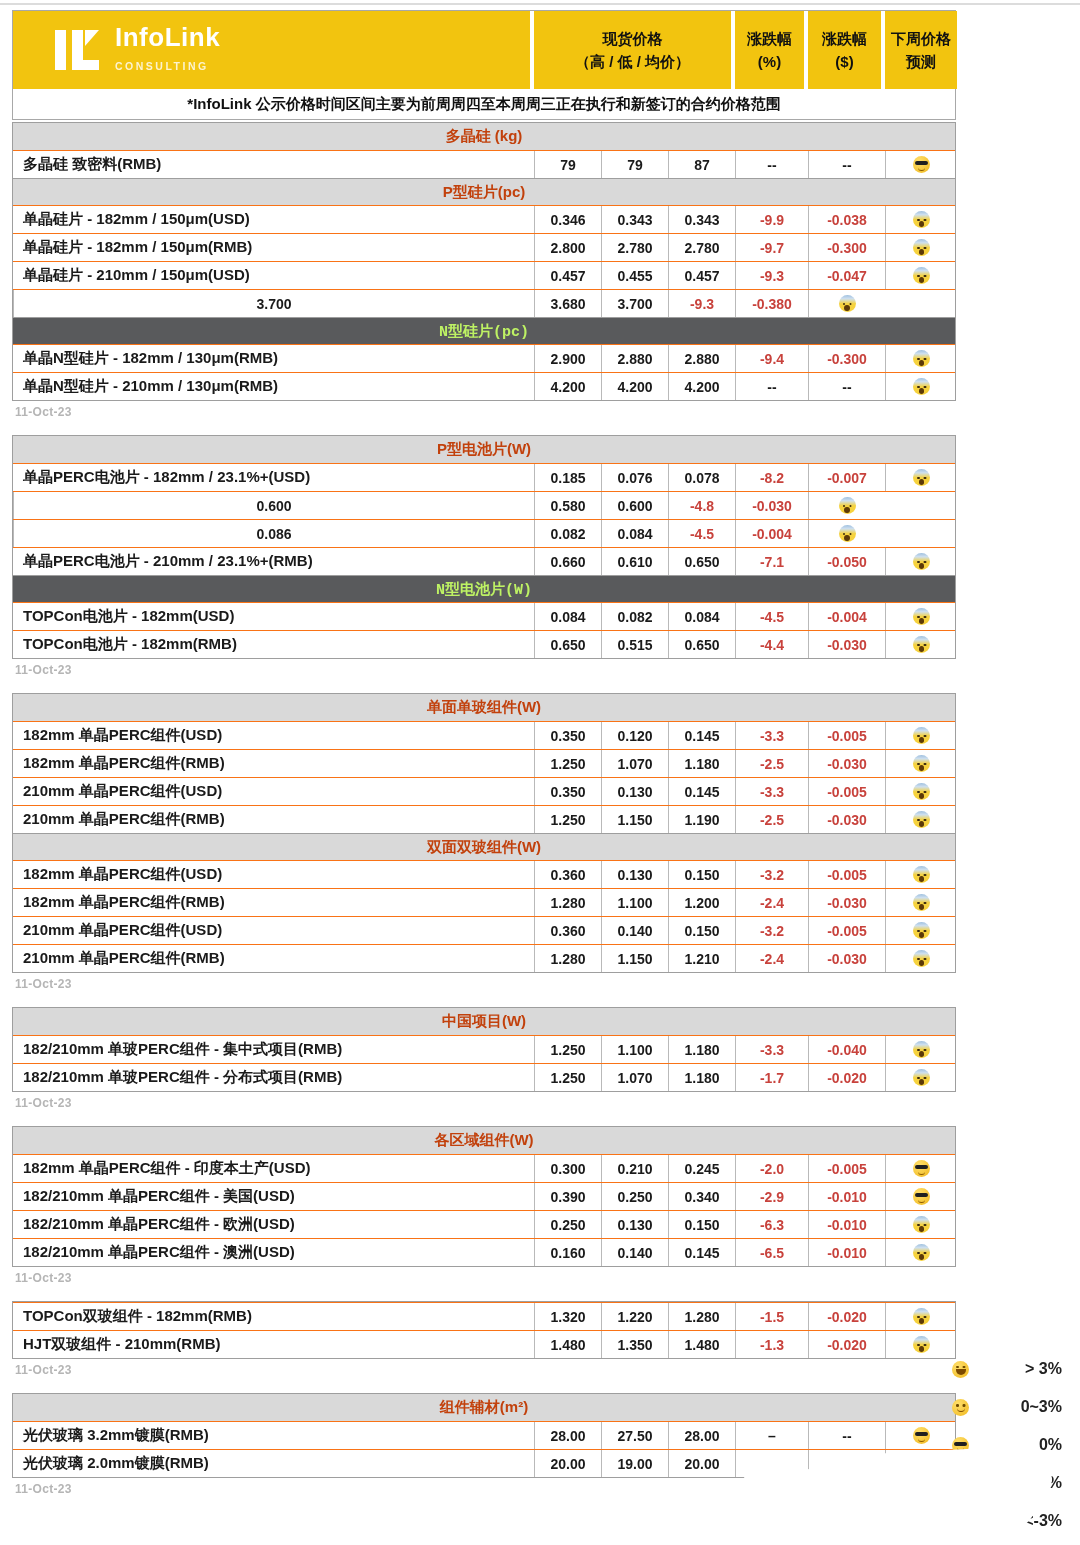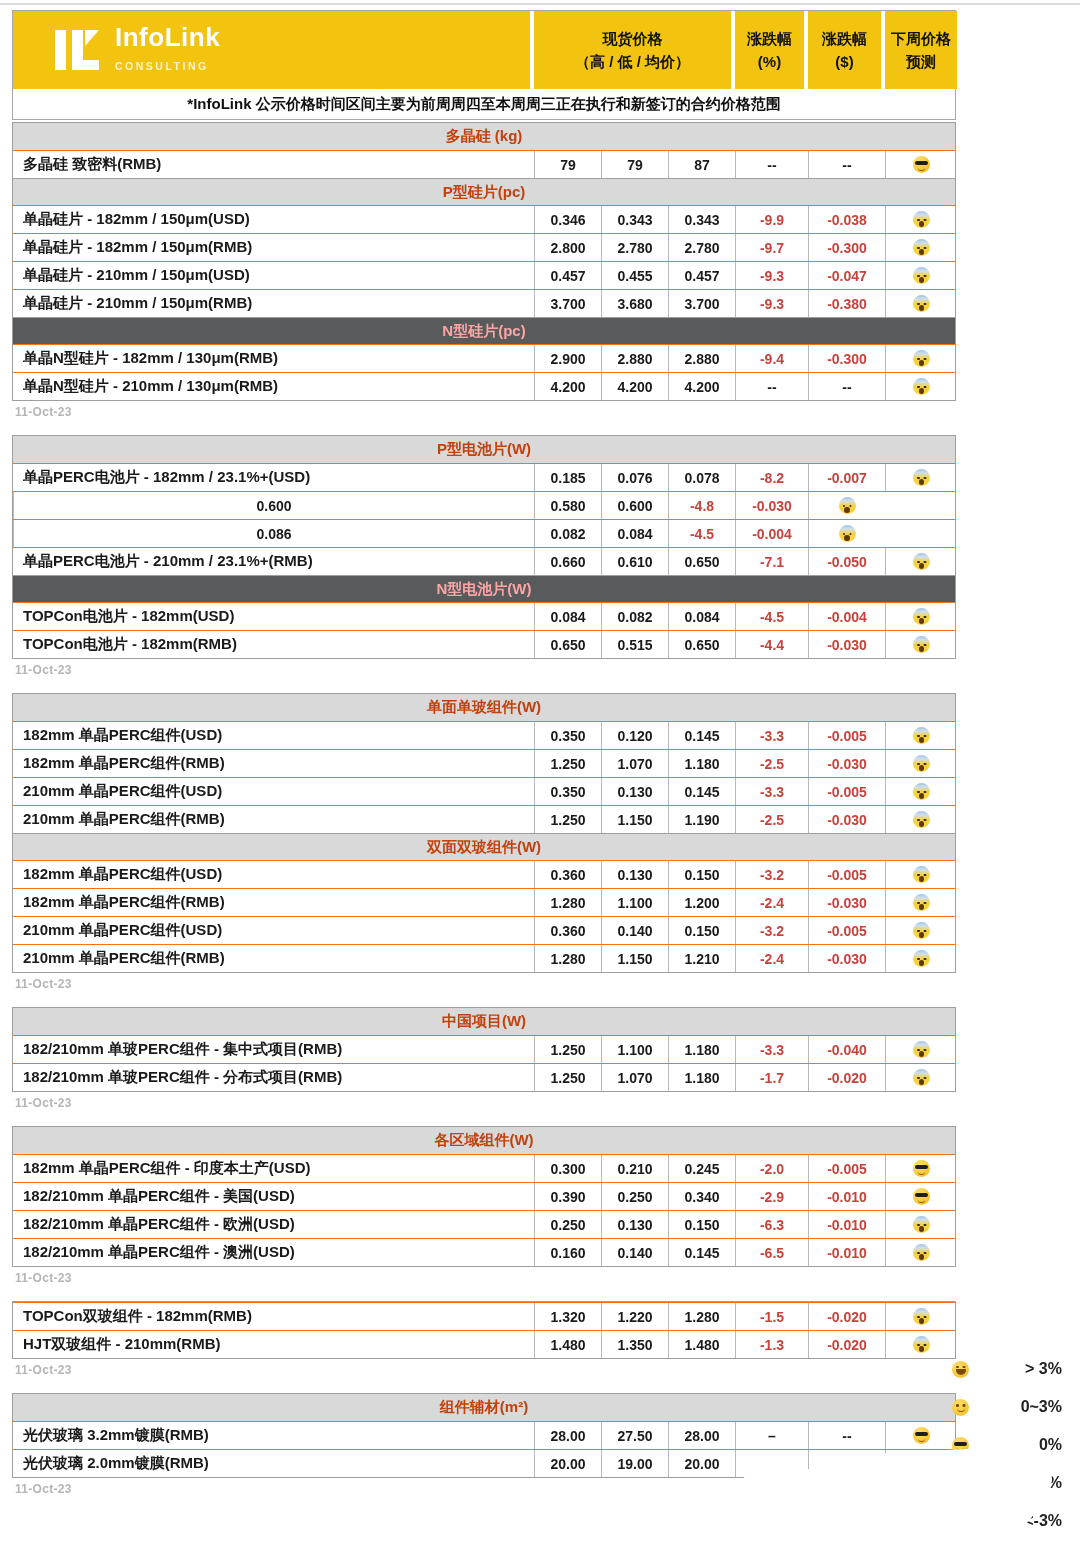--- a/index.html
+++ b/index.html
@@ -22,21 +22,21 @@
   .logo-mark .flag { position:absolute; left:30px; top:0; width:0; height:0; border-left:14px solid #fff; border-bottom:16px solid transparent; }
   .logo-text { text-align:left; }
   .logo-brand { color:#fff; font-size:26px; font-weight:700; letter-spacing:0.5px; line-height:1.05; }
   .logo-sub { color:rgba(255,255,255,0.8); font-size:10.5px; font-weight:700; letter-spacing:2.5px; }
   .note-row { height:30px; display:flex; align-items:center; justify-content:center; font-size:15px; font-weight:700; color:#111; background:#fff; }
 
   
   .block { border:1px solid #9e9e9e; background:#fff; }
   .section-header { height:27px; display:flex; align-items:center; justify-content:center; background:#d9d9d9; color:#c2410c; font-weight:700; font-size:15px; border-top:1px solid #9e9e9e; }
   .block > .section-header:first-child { border-top:none; }
-  .section-header.dark { background:#595a5c; color:#fca5a5; }
+  .section-header.dark { background:#595a5c; color:#bef264;font-family:Liberation Mono, monospace; }
   .row { display:grid; grid-template-columns:521px 67px 67px 67px 73px 77px 72px; height:28px; border-top:1px solid #f97316; background:#fff; }
   .cell { display:flex; align-items:center; justify-content:center; font-size:14px; font-weight:600; color:#1a1a1a; border-left:1px solid #b9b9b9; overflow:hidden; }
   .cell.label { justify-content:flex-start; padding-left:10px; border-left:none; font-size:15px; font-weight:700; white-space:nowrap; }
   .cell.red { color:#c8423c; }
   .date-label { margin:4px 0 12px 3px; height:18px; font-size:12px; color:#b5b5b5; font-weight:600; letter-spacing:0.3px; }
 
   
   .emoji { position:relative; display:inline-block; width:17px; height:17px; border-radius:50%; background:radial-gradient(circle at 35% 30%, #ffdf6b, #f0b81c); flex:0 0 auto; }
   .emoji::before, .emoji::after { content:""; position:absolute; }
   .emoji.sunglasses::before { left:2px; top:5px; width:13px; height:4.2px; background:#1f1f1f; border-radius:2px; }
@@ -145,21 +145,20 @@
             <div class="cell">0.457</div>
             <div class="cell">0.455</div>
             <div class="cell">0.457</div>
             <div class="cell red">-9.3</div>
             <div class="cell red">-0.047</div>
             <div class="cell">
               <span class="emoji scream"></span>
             </div>
           </div>
           <div class="row">
-            <div class="cell label">单晶硅片 - 210mm / 150μm(RMB)</div>
             <div class="cell">3.700</div>
             <div class="cell">3.680</div>
             <div class="cell">3.700</div>
             <div class="cell red">-9.3</div>
             <div class="cell red">-0.380</div>
             <div class="cell">
               <span class="emoji scream"></span>
             </div>
           </div>
           <div class="section-header dark">N型硅片(pc)</div>

